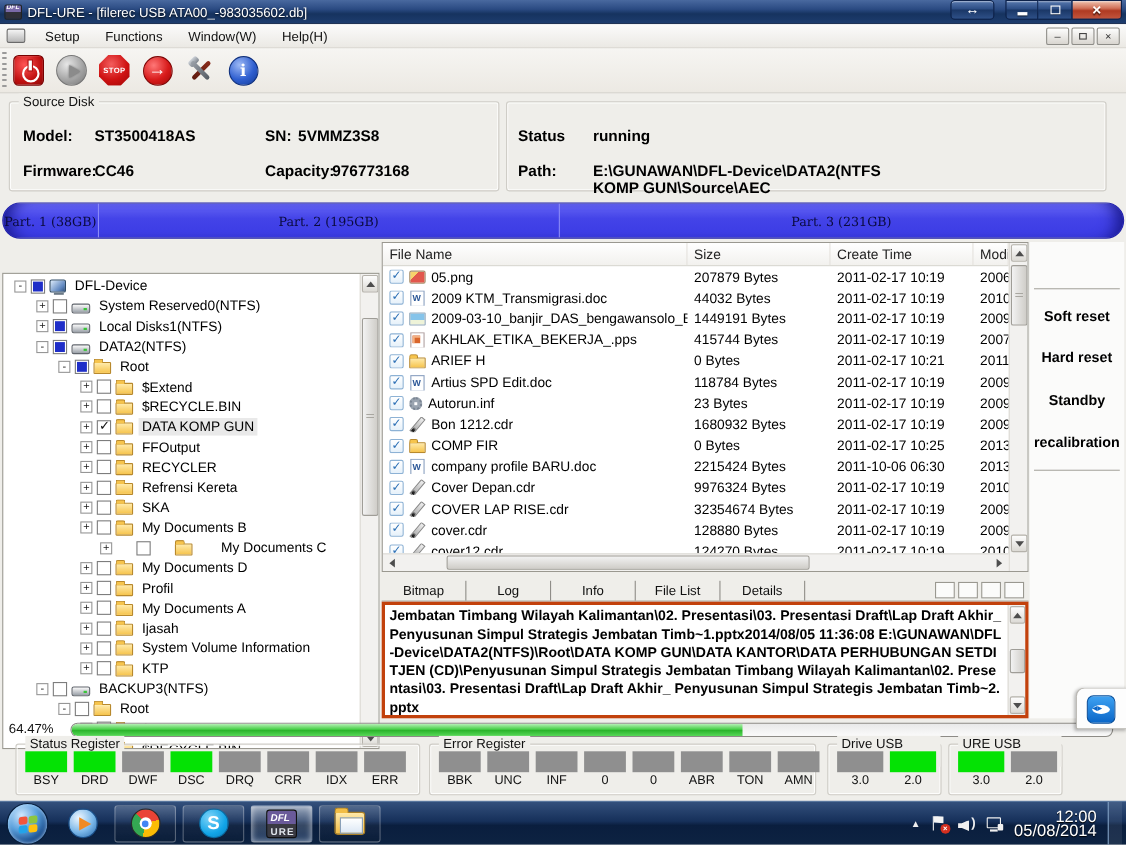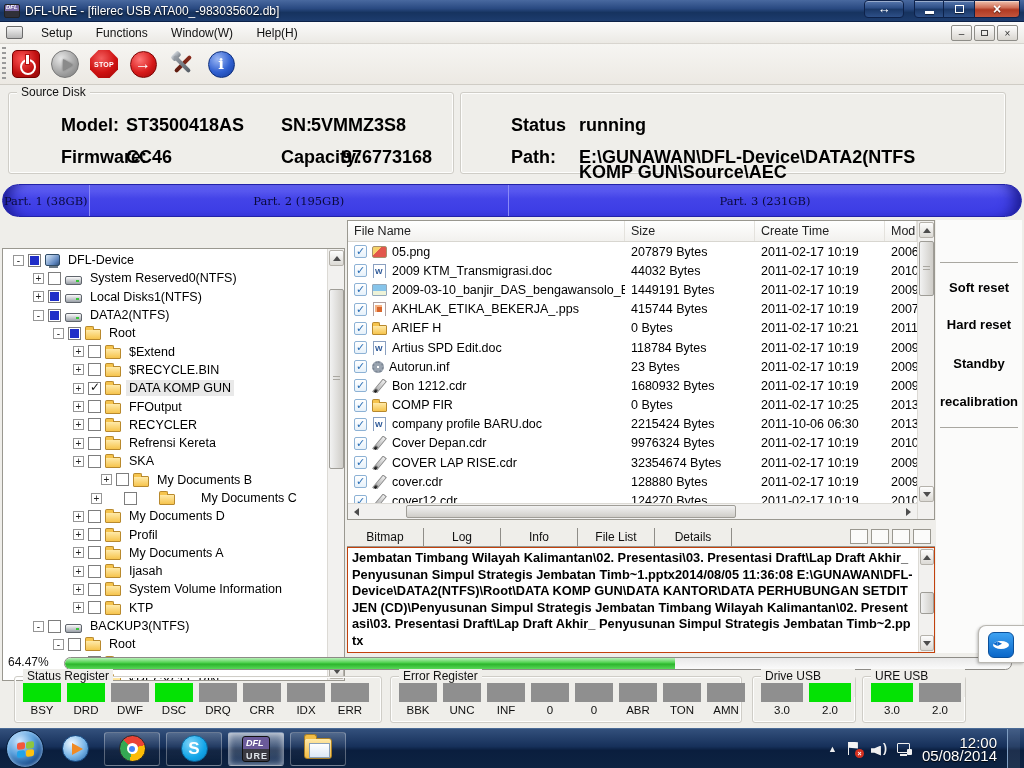--- a/index.html
+++ b/index.html
@@ -60,21 +60,21 @@
   .ico-tools .head { position:absolute; left:3px; top:3px; width:10px; height:6px; background:linear-gradient(#cfd4da,#7b828a); border-radius:2px; transform:rotate(-45deg); }
   .ico-info { width:27px; height:27px; border-radius:50%; background:radial-gradient(circle at 35% 28%, #9db9f5, #2f5fd0 55%, #133a96); border:1px solid #0e2f7d;
     color:#fff; font-family:"DejaVu Serif",serif; font-weight:bold; font-size:15px; display:flex; align-items:center; justify-content:center; }
 
   
   .diskwrap { position:absolute; left:0; top:85px; width:1024px; height:97px; background:#efeeea; }
   .gbox { position:absolute; border:1px solid #cfcdc7; border-radius:3px; box-shadow:inset 0 0 0 1px #fdfdfc; }
   .gbox .legend { position:absolute; top:-8px; left:8px; background:#efeeea; padding:0 4px; font-size:12px; color:#111; }
   .gb-src { left:8px; top:7px; width:446px; height:82px; }
   .gb-stat { left:460px; top:7px; width:546px; height:82px; }
-  .fld { position:absolute; font-weight:bold; font-size:18px; white-space:nowrap;margin-left:40px; }
+  .fld { position:absolute; font-weight:bold; font-size:14px; white-space:nowrap; }
 
   
   .partbar { position:absolute; left:2px; top:184px; width:1020px; height:33px; border-radius:17px; overflow:hidden;
     background:linear-gradient(#6666f4,#4343e8 45%,#3b3be4); border:1px solid #2222a8;
     box-shadow:inset 16px 0 14px -10px #1b1b90, inset -16px 0 14px -10px #1b1b90; display:flex; }
   .pseg { height:100%; display:flex; align-items:center; justify-content:center; color:#0a0a3c;
     font-family:"DejaVu Serif",serif; font-size:11.5px; white-space:nowrap; }
   .pseg + .pseg { border-left:1px solid #8a8af8; }
   .pseg.p1 { width:8.4%; } .pseg.p2 { width:41.2%; } .pseg.p3 { width:50.4%; }
 
@@ -138,21 +138,21 @@
   
   .side-panel { position:absolute; left:936px; top:220px; width:86px; height:433px; background:#fbfbfa; }
   .side-line { position:absolute; left:4px; right:4px; height:1px; background:#a9a7a1; }
   .side-btn { position:absolute; left:0; width:86px; text-align:center; font-weight:bold; font-size:13px; color:#000; }
 
   
   .tabsrow { position:absolute; left:347px; top:528px; width:588px; height:19px; border-bottom:1px solid #9a9890; display:flex; align-items:flex-end; }
   .tab { width:77px; text-align:center; font-size:12px; padding:2px 0; border-right:1px solid #8f8d88; color:#111; }
   .tab-squares { position:absolute; right:2px; top:2px; display:flex; gap:3px; }
   .tab-sq { width:18px; height:15px; border:1px solid #9a9890; background:#fbfbfa; }
-  .logbox { position:absolute; left:347px; top:547px; width:588px; height:106px; background:#fff; border:1px solid #c2410c; overflow:hidden; }
+  .logbox { position:absolute; left:347px; top:547px; width:588px; height:106px; background:#fff; border:3px solid #c2410c; overflow:hidden; }
   .logtext { position:absolute; left:4px; top:2px; right:20px; font-weight:bold; font-size:12.8px; line-height:16.5px; color:#000; word-break:break-all; }
 
   
   .prog-label { position:absolute; left:8px; top:655px; font-size:12px; color:#111; }
   .prog-track { position:absolute; left:64px; top:657px; width:948px; height:13px; border:1px solid #8d8b86; border-radius:7px;
     background:linear-gradient(#e9e9e9,#fafafa); overflow:hidden; }
   .prog-fill { height:100%; border-radius:7px 0 0 7px;
     background:linear-gradient(#b8f0b8,#4ad04a 45%,#2cb42c 55%,#57d857); }
 
   
@@ -401,21 +401,21 @@
           <span class="tlabel">Refrensi Kereta</span>
         </div>
 
         <div class="trow" style="padding-left: 70px;">
           <span class="exp plus"></span>
           <span class="cb empty"></span>
           <span class="tic folder"></span>
           <span class="tlabel">SKA</span>
         </div>
 
-        <div class="trow" style="padding-left: 98px;">
+        <div class="trow" style="padding-left: 70px;">
           <span class="exp plus"></span>
           <span class="cb empty"></span>
           <span class="tic folder"></span>
           <span class="tlabel">My Documents B</span>
         </div>
 
         <div class="trow" style="padding-left: 88px; gap: 18px;">
           <span class="exp plus"></span>
           <span class="cb empty"></span>
           <span class="tic folder"></span>

